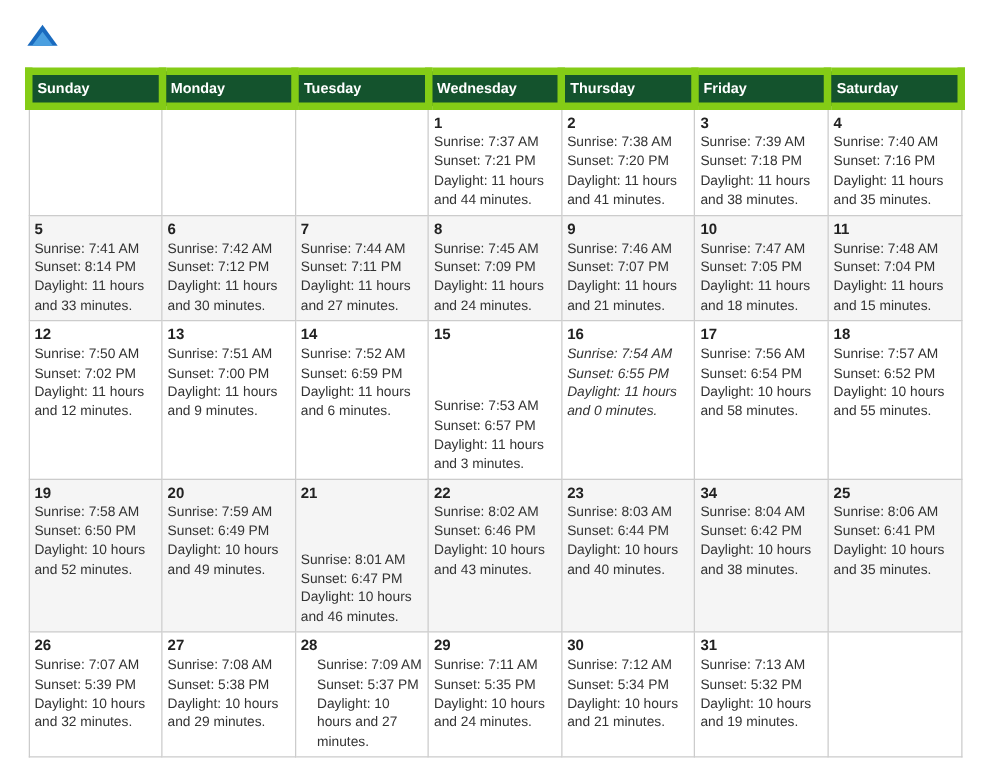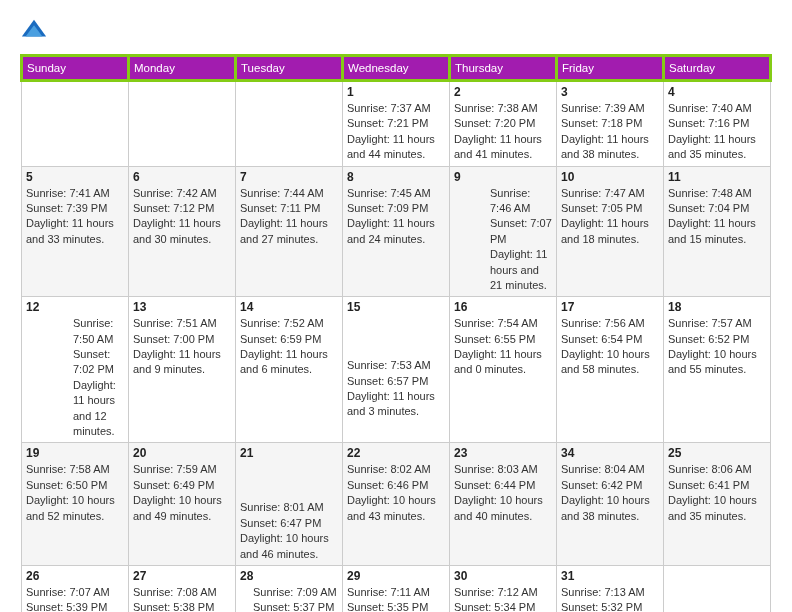--- a/index.html
+++ b/index.html
@@ -61,27 +61,27 @@
       color: #444;
     }
     .calendar {
       flex: 1;
       border: 1px solid #ccc;
       border-collapse: collapse;
       width: 100%;
       table-layout: fixed;
     }
     .calendar th {
-      background: #a21caf;
+      background: #14532d;
       color: #fff;
       font-size: 11.5px;
-      font-weight: normal;
+      font-weight: bold;
       padding: 5px 4px;
       text-align: left;
-      border: 3px solid #84cc16;
+      border: 6px solid #84cc16;
     }
     .calendar td {
       vertical-align: top;
       border: 1px solid #ccc;
       padding: 3px 4px;
       font-size: 9.5px;
       color: #333;
       background: #fff;
       height: 82px;
     }
@@ -165,21 +165,21 @@
             <span class="day-num">4</span>
             <div class="cell-text" style="white-space: pre-line;">Sunrise: 7:40 AM
 Sunset: 7:16 PM
 Daylight: 11 hours and 35 minutes.</div>
           </td>
         </tr>
         <tr>
           <td>
             <span class="day-num">5</span>
             <div class="cell-text" style="white-space: pre-line;">Sunrise: 7:41 AM
-Sunset: 7:39 PM
+Sunset: 8:14 PM
 Daylight: 11 hours and 33 minutes.</div>
           </td>
           <td>
             <span class="day-num">6</span>
             <div class="cell-text" style="white-space: pre-line;">Sunrise: 7:42 AM
 Sunset: 7:12 PM
 Daylight: 11 hours and 30 minutes.</div>
           </td>
           <td>
             <span class="day-num">7</span>
@@ -188,41 +188,41 @@
 Daylight: 11 hours and 27 minutes.</div>
           </td>
           <td>
             <span class="day-num">8</span>
             <div class="cell-text" style="white-space: pre-line;">Sunrise: 7:45 AM
 Sunset: 7:09 PM
 Daylight: 11 hours and 24 minutes.</div>
           </td>
           <td>
             <span class="day-num">9</span>
-            <div class="cell-text" style="white-space: pre-line; margin-left: 36px;">Sunrise: 7:46 AM
+            <div class="cell-text" style="white-space: pre-line;">Sunrise: 7:46 AM
 Sunset: 7:07 PM
 Daylight: 11 hours and 21 minutes.</div>
           </td>
           <td>
             <span class="day-num">10</span>
             <div class="cell-text" style="white-space: pre-line;">Sunrise: 7:47 AM
 Sunset: 7:05 PM
 Daylight: 11 hours and 18 minutes.</div>
           </td>
           <td>
             <span class="day-num">11</span>
             <div class="cell-text" style="white-space: pre-line;">Sunrise: 7:48 AM
 Sunset: 7:04 PM
 Daylight: 11 hours and 15 minutes.</div>
           </td>
         </tr>
         <tr>
           <td>
             <span class="day-num">12</span>
-            <div class="cell-text" style="white-space: pre-line; margin-left: 47px;">Sunrise: 7:50 AM
+            <div class="cell-text" style="white-space: pre-line;">Sunrise: 7:50 AM
 Sunset: 7:02 PM
 Daylight: 11 hours and 12 minutes.</div>
           </td>
           <td>
             <span class="day-num">13</span>
             <div class="cell-text" style="white-space: pre-line;">Sunrise: 7:51 AM
 Sunset: 7:00 PM
 Daylight: 11 hours and 9 minutes.</div>
           </td>
           <td>
@@ -232,21 +232,21 @@
 Daylight: 11 hours and 6 minutes.</div>
           </td>
           <td>
             <span class="day-num">15</span>
             <div class="cell-text" style="white-space: pre-line; margin-top: 44px;">Sunrise: 7:53 AM
 Sunset: 6:57 PM
 Daylight: 11 hours and 3 minutes.</div>
           </td>
           <td>
             <span class="day-num">16</span>
-            <div class="cell-text" style="white-space: pre-line;">Sunrise: 7:54 AM
+            <div class="cell-text" style="white-space: pre-line; font-style: italic;">Sunrise: 7:54 AM
 Sunset: 6:55 PM
 Daylight: 11 hours and 0 minutes.</div>
           </td>
           <td>
             <span class="day-num">17</span>
             <div class="cell-text" style="white-space: pre-line;">Sunrise: 7:56 AM
 Sunset: 6:54 PM
 Daylight: 10 hours and 58 minutes.</div>
           </td>
           <td>

